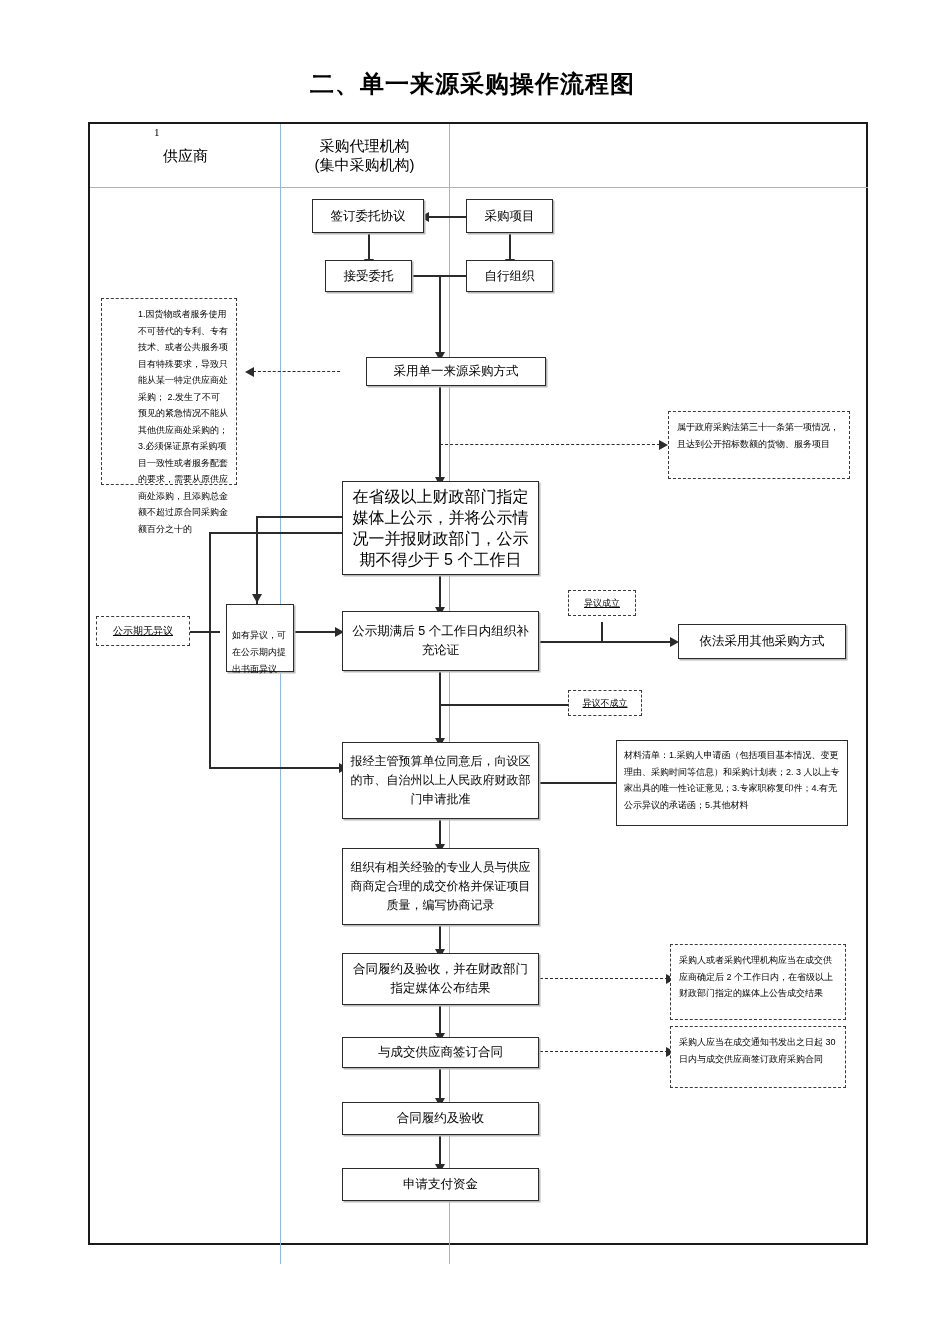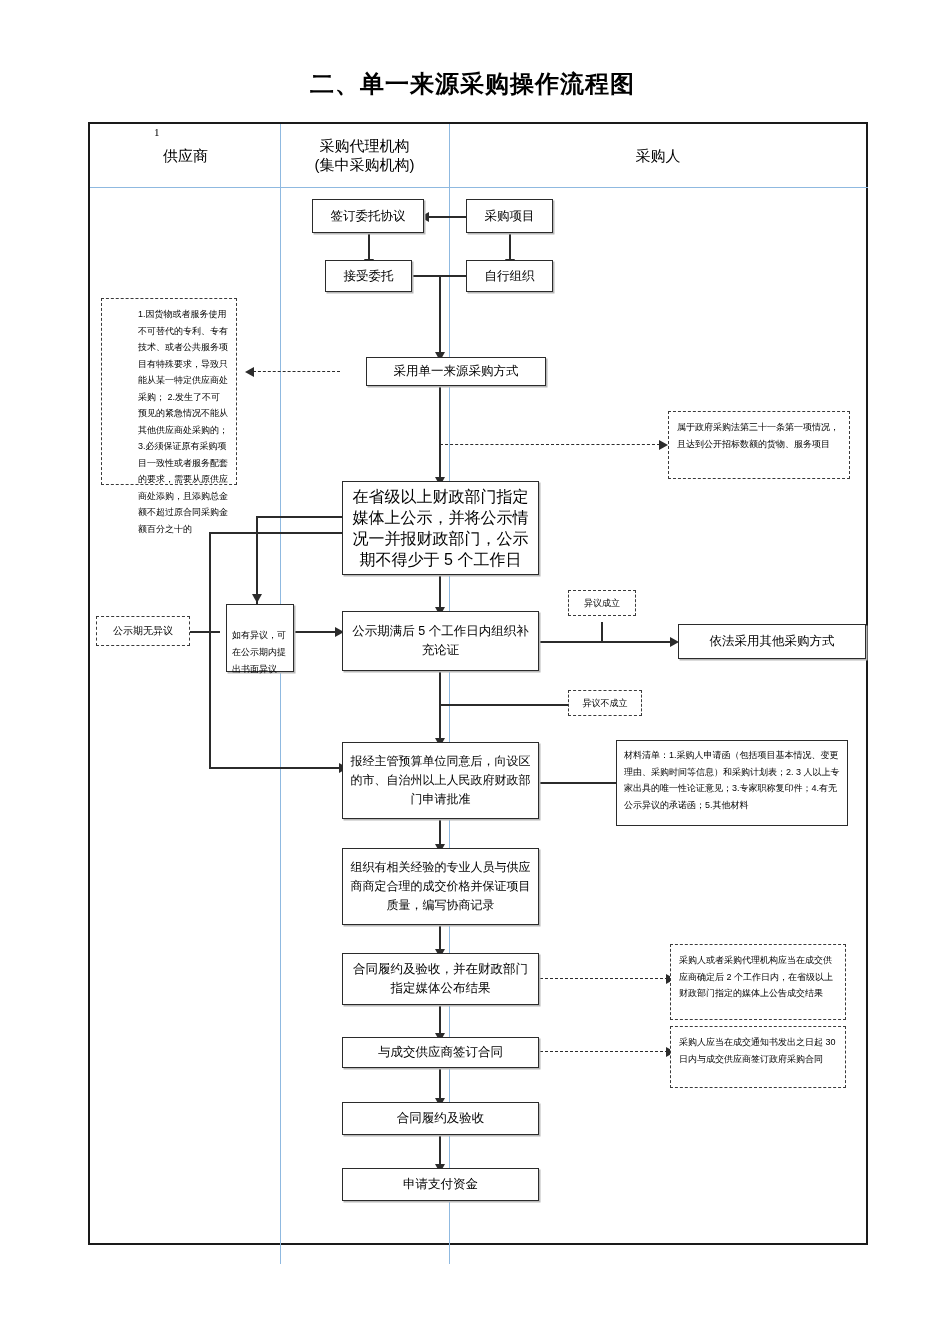--- a/index.html
+++ b/index.html
@@ -104,20 +104,21 @@
     padding: 7px 8px;
     text-align: left;
     z-index: 3;
   }
   .note.centered {
     display: flex;
     align-items: center;
     justify-content: center;
     text-align: right;
     padding: 2px;
+    text-decoration: underline;
   }
 
   
   .note-solid {
     position: absolute;
     box-sizing: border-box;
     border: 1px solid #2b2b2b;
     background: #ffffff;
     font-size: 9px;
     line-height: 16.5px;
@@ -180,21 +181,20 @@
 
   <div class="lane-sep" id="lane-sep-1"></div>
   <div class="lane-sep" id="lane-sep-2"></div>
   <div id="lane-header-rule"></div>
 
   <div class="lane-title" id="lane-title-supplier">供应商</div>
   <div class="lane-title" id="lane-title-agency">
     <div>采购代理机构</div>
     <div>(集中采购机构)</div>
   </div>
-  <div class="lane-title" id="lane-title-buyer">采购人</div>
 
 </div>
 
 <div class="ln h" style="left:429px; top:216px; width:47px;"></div>
 <div class="ah left" style="left:420px; top:211.5px;"></div>
 
 <div class="ln v" style="left:368px; top:233px; height:28px;"></div>
 <div class="ah down" style="left:364px; top:259px;"></div>
 
 <div class="ln v" style="left:509px; top:233px; height:28px;"></div>
@@ -273,21 +273,21 @@
 <div class="node" style="left:466px; top:260px; width:87px; height:32px;">自行组织</div>
 
 <div class="node" style="left:350px; top:357px; width:180px; height:29px;margin-left:16px;">采用单一来源采购方式</div>
 
 <div class="node tall-txt" style="left:342px; top:481px; width:197px; height:94px; font-size:16px;">在省级以上财政部门指定媒体上公示，并将公示情况一并报财政部门，公示期不得少于 5 个工作日</div>
 
 <div class="node-narrow" style="left:226px; top:604px; width:68px; height:68px;">如有异议，可在公示期内提出书面异议</div>
 
 <div class="node" style="left:342px; top:611px; width:197px; height:60px;">公示期满后 5 个工作日内组织补充论证</div>
 
-<div class="node" style="left:678px; top:624px; width:188px; height:35px;">依法采用其他采购方式</div>
+<div class="node" style="left:678px; top:624px; width:168px; height:35px;">依法采用其他采购方式</div>
 
 <div class="node" style="left:342px; top:742px; width:197px; height:77px; font-size:12px;">报经主管预算单位同意后，向设区的市、自治州以上人民政府财政部门申请批准</div>
 
 <div class="node" style="left:342px; top:848px; width:197px; height:77px; font-size:12px;">组织有相关经验的专业人员与供应商商定合理的成交价格并保证项目质量，编写协商记录</div>
 
 <div class="node" style="left:342px; top:953px; width:197px; height:52px;">合同履约及验收，并在财政部门指定媒体公布结果</div>
 
 <div class="node" style="left:342px; top:1037px; width:197px; height:31px;">与成交供应商签订合同</div>
 
 <div class="node" style="left:342px; top:1102px; width:197px; height:33px;">合同履约及验收</div>

